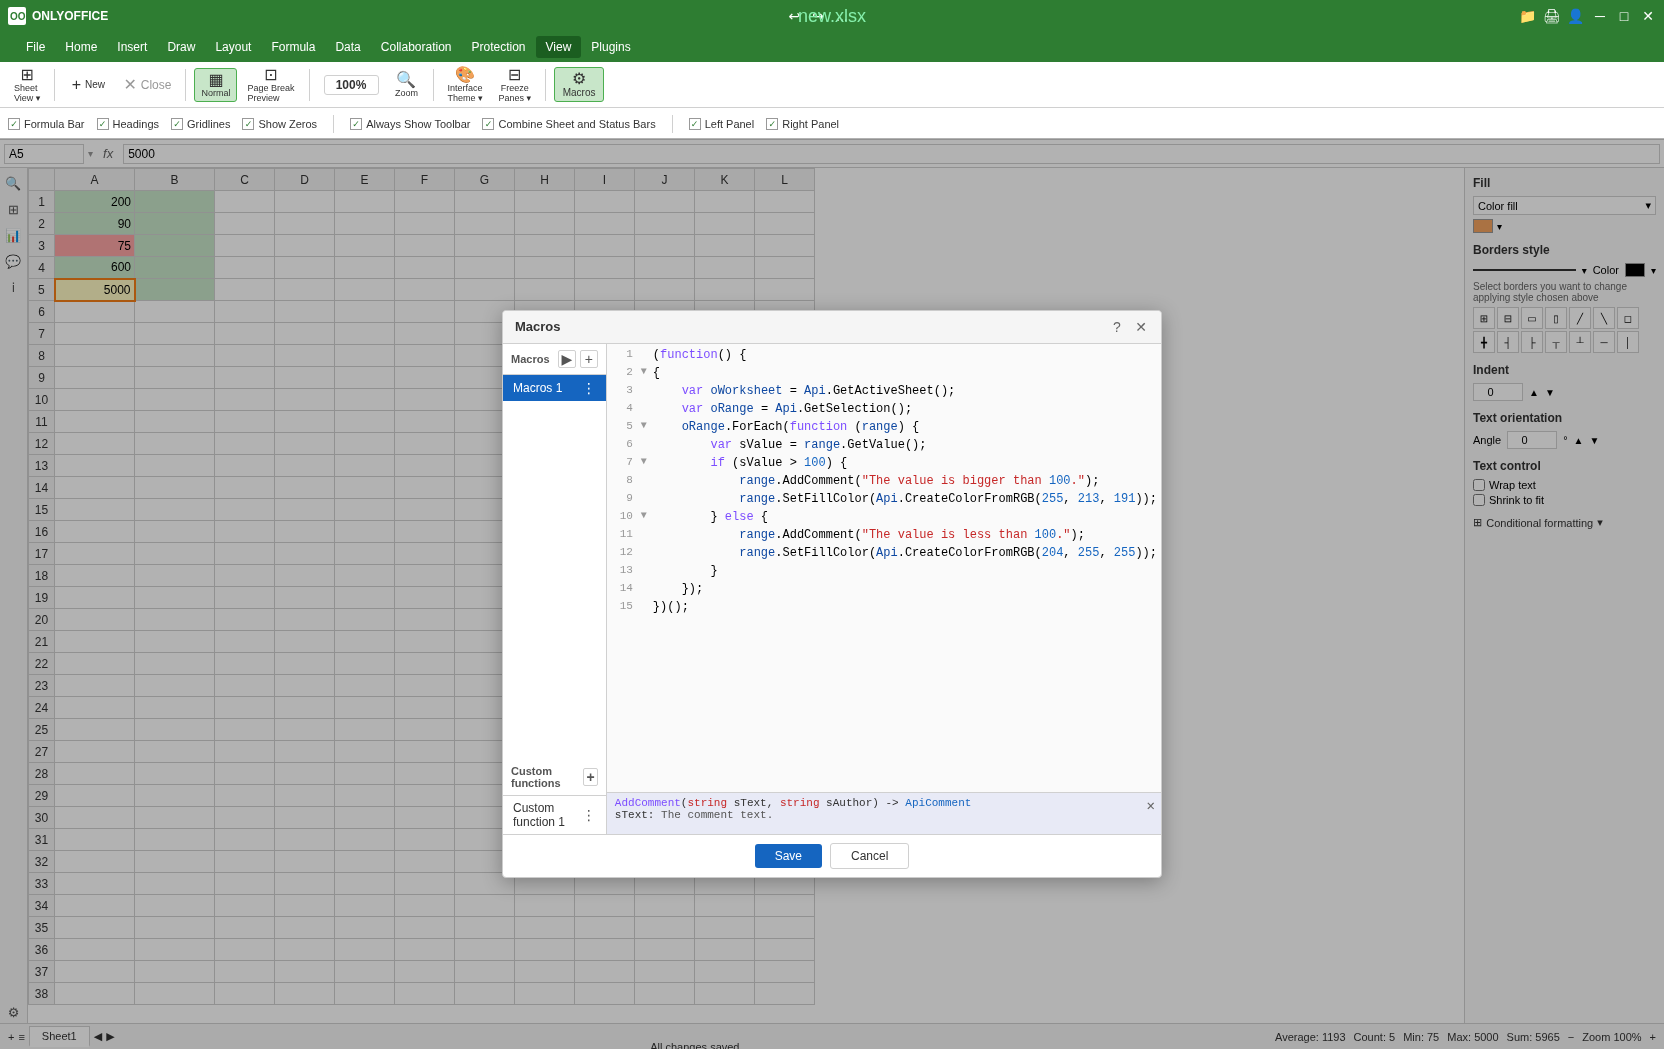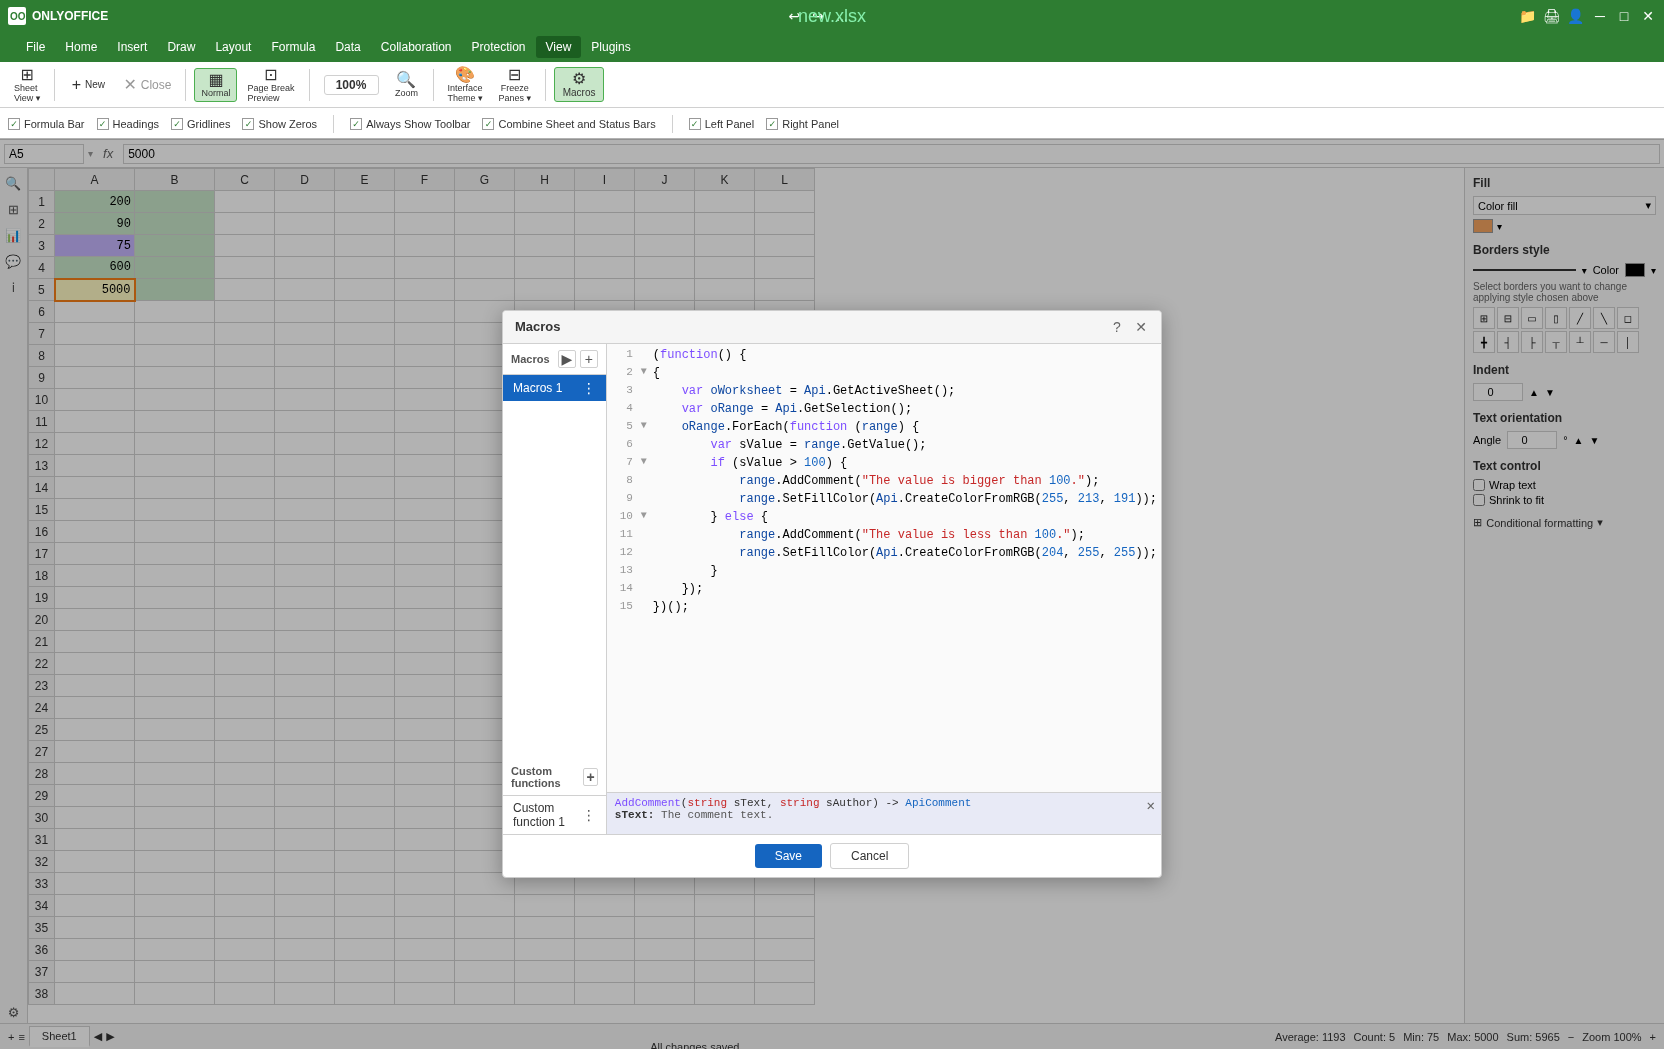--- a/index.html
+++ b/index.html
@@ -165,21 +165,21 @@
     }
     .sheet-table th {
       background: #f2f2f2;
       text-align: center;
       font-weight: normal;
       color: #333;
       min-width: 26px;
     }
     .col-header { background: #f2f2f2; text-align: center; min-width: 60px; }
     .row-header { background: #f2f2f2; text-align: center; width: 26px; }
-    .cell-num { text-align: right; font-family: Liberation Mono, monospace; }
+    .cell-num { text-align: right; }
     .col-a { width: 80px; }
     .col-b { width: 80px; }
     .col-c { width: 60px; }
     .col-other { width: 60px; }
 
     
     #right-panel {
       width: 200px;
       background: #f9f9f9;
       border-left: 1px solid #d0d0d0;
@@ -598,21 +598,21 @@
               <td></td>
               <td></td>
               <td></td>
               <td></td>
               <td></td>
               <td></td>
               <td></td>
             </tr>
             <tr>
               <th class="row-header">3</th>
-              <td class="cell-num" style="background: #c4b5fd;">75</td>
+              <td class="cell-num" style="background: #fca5a5;">75</td>
               <td style="background: rgb(200, 230, 201);"></td>
               <td></td>
               <td></td>
               <td></td>
               <td></td>
               <td></td>
               <td></td>
               <td></td>
               <td></td>
               <td></td>
@@ -1333,21 +1333,21 @@
               <span class="line-content">})();</span>
             </div>
           </div>
 
         <div class="tooltip-bar">
           <span class="tooltip-close">✕</span>
           <div>
             <span style="color:#7c4dff;">AddComment</span><span>(</span><span style="color:#c62828;">string</span><span> sText, </span><span style="color:#c62828;">string</span><span> sAuthor) -&gt; </span><span style="color:#1565c0;">ApiComment</span>
           </div>
           <div style="color:#555;font-family:'Courier New',monospace;font-size:11px;">
-            <span style="color:#333;font-weight:bold;">sText:</span> The comment text.
+            <span style="color:#333;">sText:</span> The comment text.
           </div>
         </div>
       </div>
     </div>
 
     <div class="dialog-footer">
       <button class="btn-save">Save</button>
       <button class="btn-cancel">Cancel</button>
     </div>
   </div>

